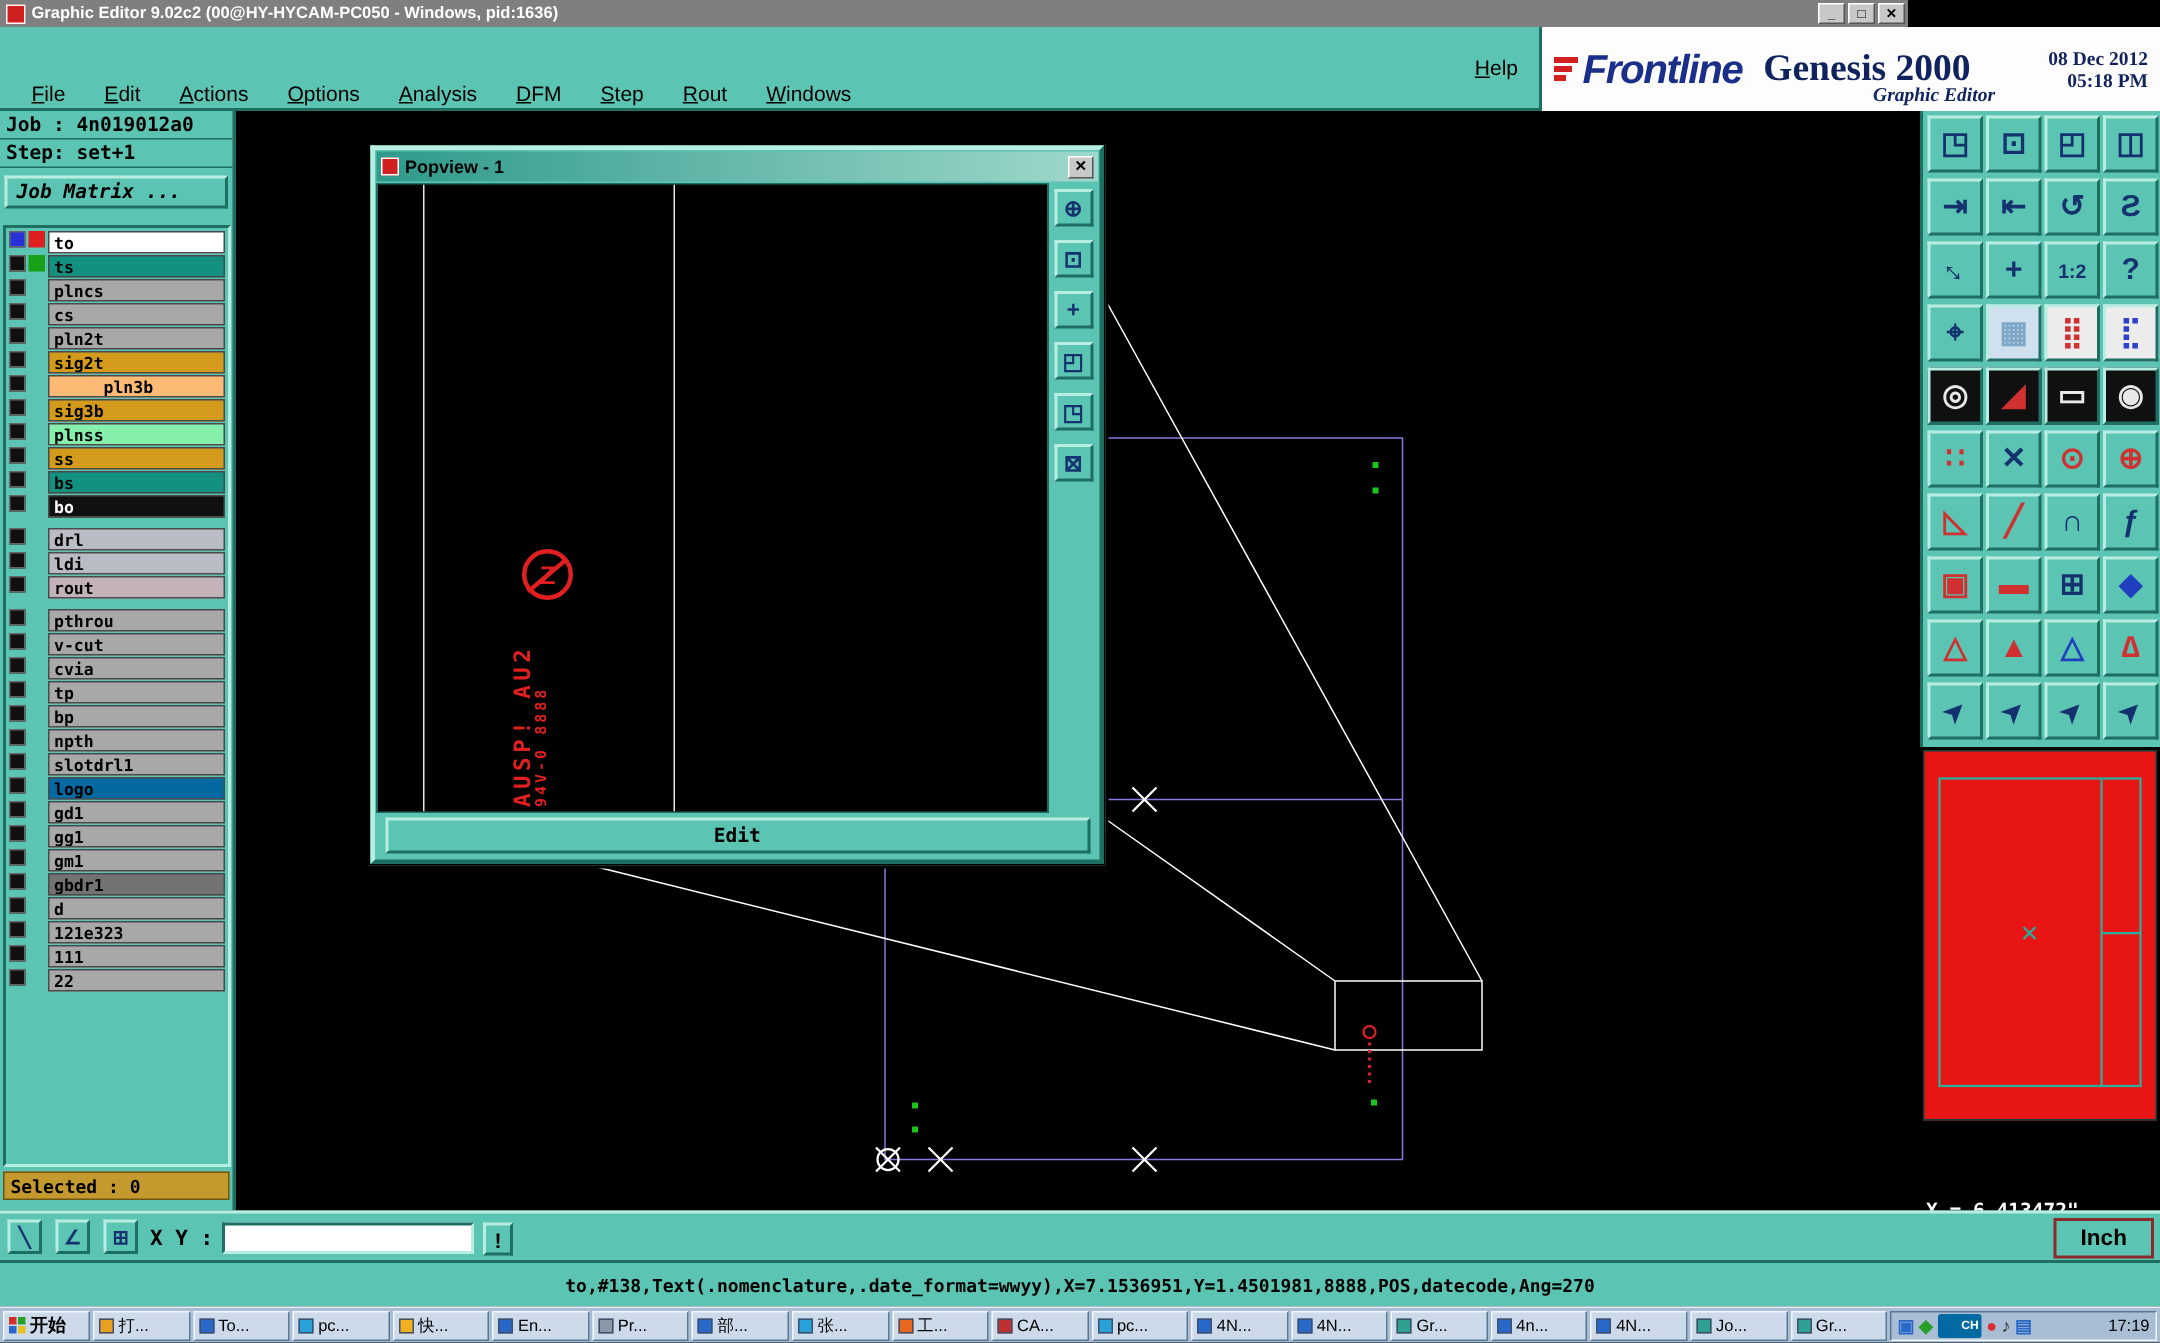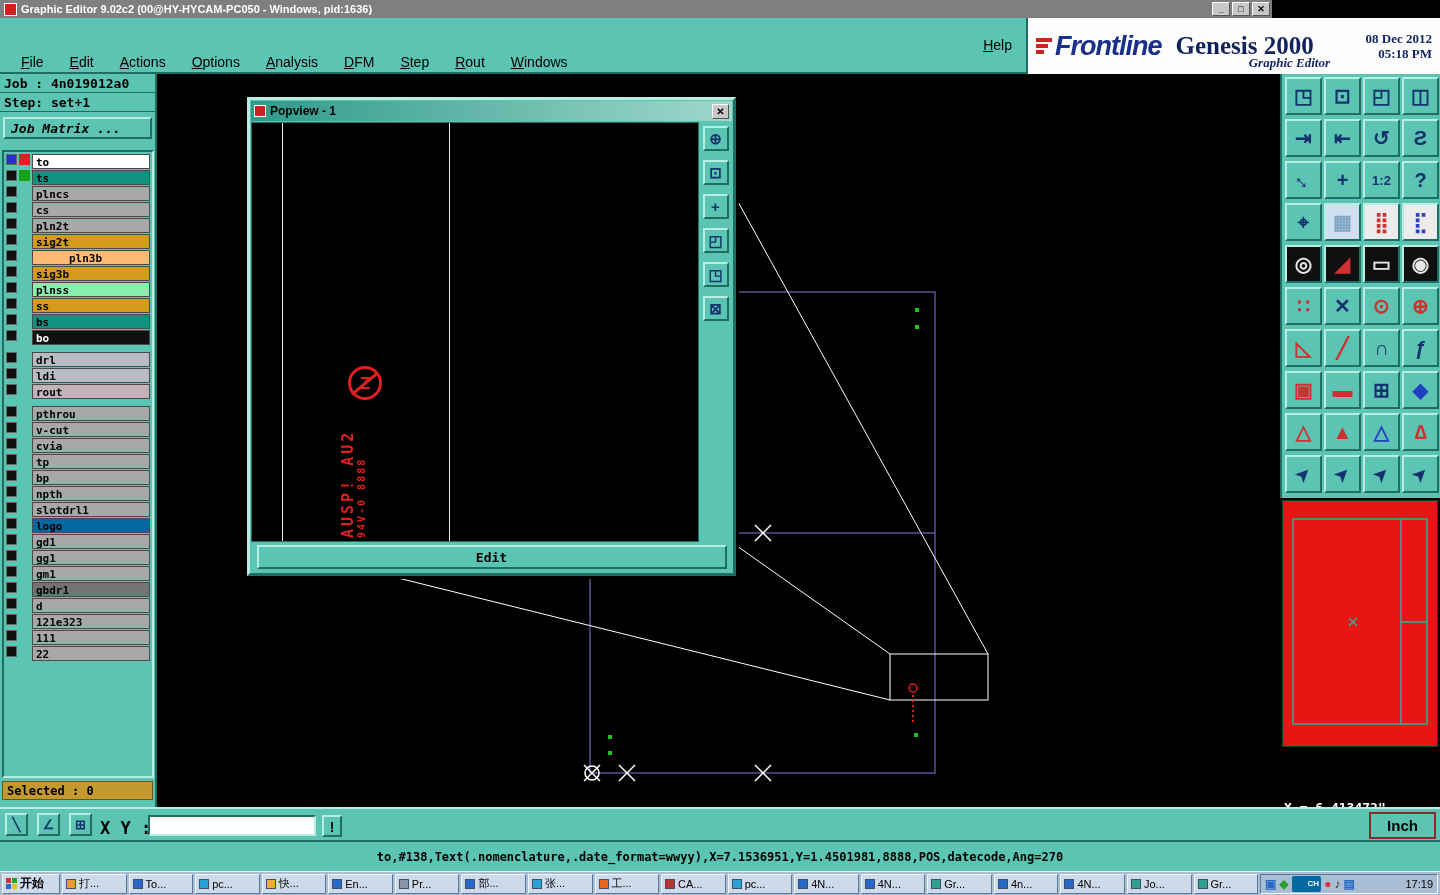--- a/index.html
+++ b/index.html
@@ -109,21 +109,21 @@
   #pvfooter{position:absolute;left:4px;bottom:4px;right:4px;height:30px;background:var(--teal);
     display:flex;align-items:center;justify-content:center;}
   #pvclose{width:470px;height:24px;background:var(--teal);font-family:"DejaVu Sans Mono",monospace;
     font-size:13px;font-weight:bold;text-align:center;padding-top:3px;cursor:default;}
 
   
   #xybar{position:absolute;left:0;top:807px;width:1440px;height:33px;background:var(--teal);z-index:6;
     border-top:2px solid var(--teal-l);}
   .qbtn{position:absolute;top:4px;width:23px;height:23px;background:var(--teal);
     display:flex;align-items:center;justify-content:center;font-size:13px;font-weight:bold;color:var(--navy);}
-  #xylabel{position:absolute;left:100px;top:9px;font-size:17px;font-weight:bold;}
+  #xylabel{position:absolute;left:100px;top:9px;font-size:14px;font-weight:bold;}
   #xyinput{position:absolute;left:148px;top:6px;width:168px;height:21px;background:#fff;
     border:2px solid;border-color:var(--teal-d) var(--teal-l) var(--teal-l) var(--teal-d);
     font-family:"DejaVu Sans Mono",monospace;font-size:13px;padding-left:3px;}
   #warnbtn{position:absolute;left:322px;top:6px;width:20px;height:22px;background:var(--teal);
     font-size:14px;font-weight:bold;text-align:center;padding-top:2px;}
   #msgpanel{position:absolute;left:349px;top:5px;width:1014px;height:24px;
     border:1px solid var(--teal-l);border-bottom-color:var(--teal-d);border-right-color:var(--teal-d);
     font-size:13px;font-weight:bold;color:#000;padding:4px 0 0 8px;white-space:nowrap;}
   #inchbtn{position:absolute;left:1369px;top:3px;width:67px;height:27px;background:var(--teal);
     border:2px solid #8a2a2a;font-size:15px;font-weight:bold;text-align:center;padding-top:3px;}

